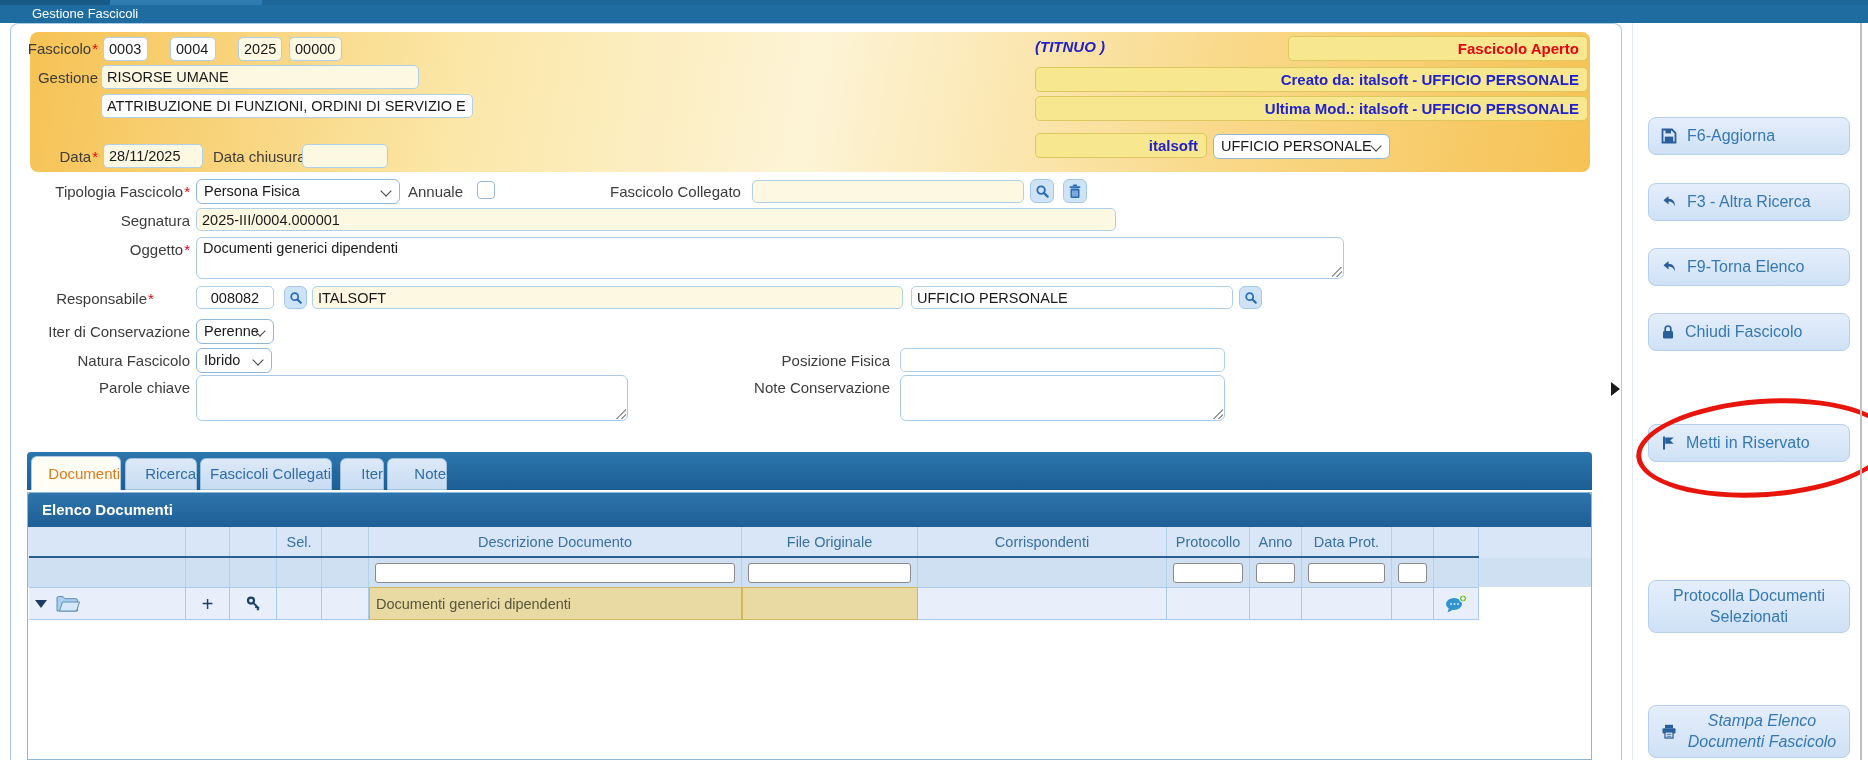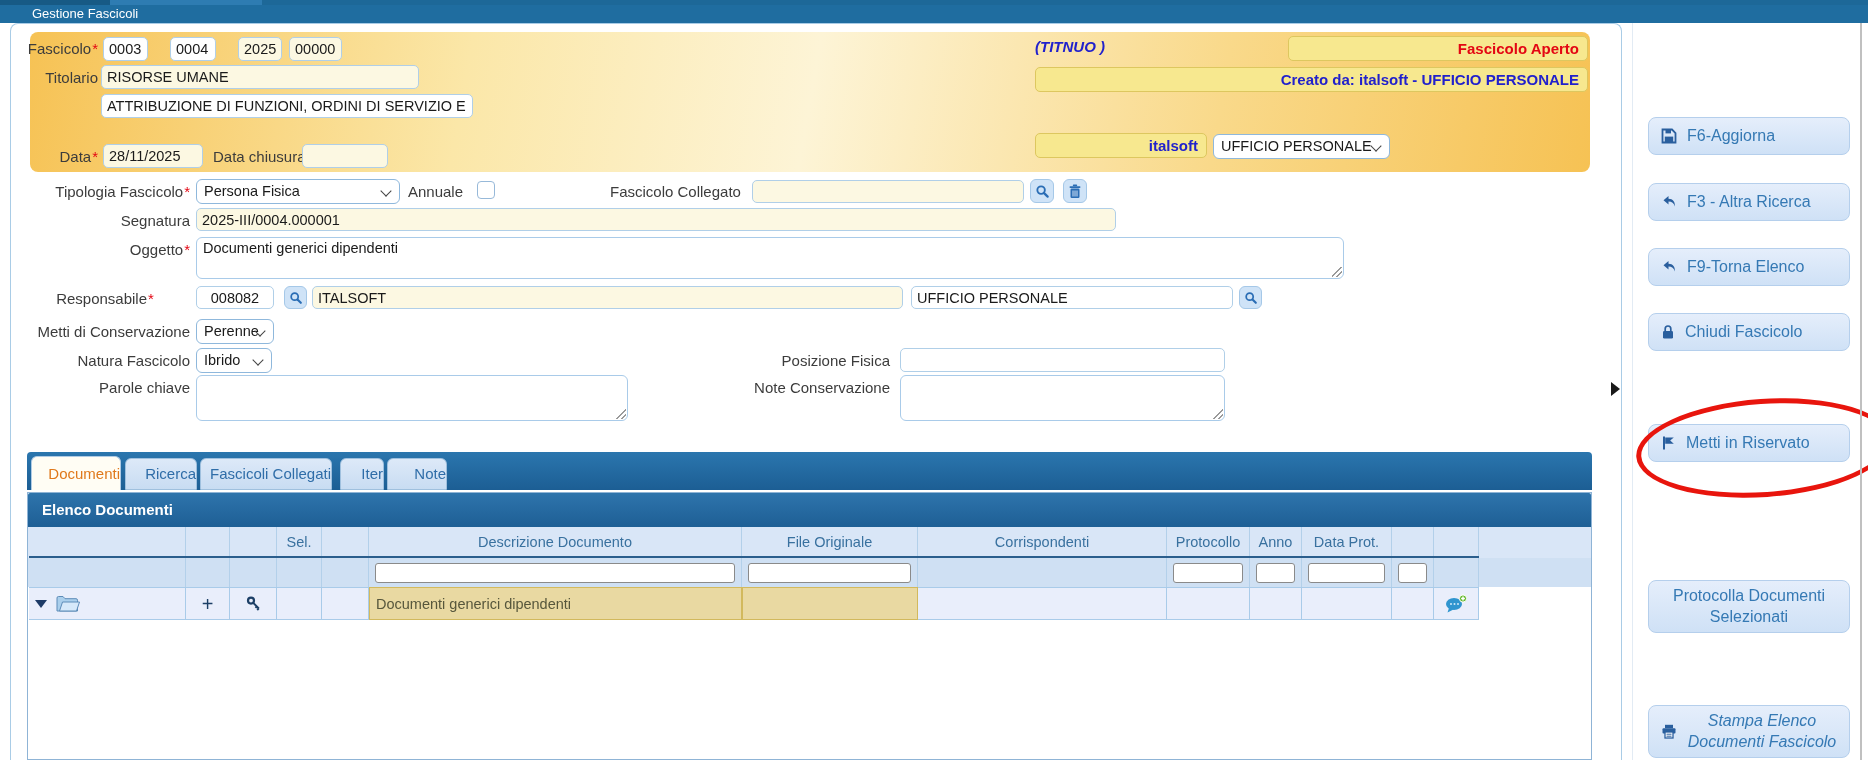--- a/index.html
+++ b/index.html
@@ -98,25 +98,26 @@
   <div class="goldhdr"></div>
 
   <div class="lbl" style="left:20px;top:40px;width:78px;"><span>Fascicolo</span><span class="req">*</span></div>
   <input class="inp" style="left: 103px; top: 37px; width: 45px;" value="0003">
   <input class="inp" style="left: 170px; top: 37px; width: 46px;" value="0004">
   <input class="inp cream" style="left: 238px; top: 37px; width: 44px;" value="2025">
   <input class="inp cream" style="left: 289px; top: 37px; width: 53px;" value="000001">
   <div style="position:absolute;left:1035px;top:38px;font-size:15px;font-style:italic;font-weight:bold;color:#2121cc;">(TITNUO )</div>
   <div class="ybox" style="left:1288px;top:36px;width:300px;color:#e30613;">Fascicolo Aperto</div>
 
-  <div class="lbl" style="left:20px;top:69px;width:78px;">Titolario</div>
+  <div class="lbl" style="left:20px;top:69px;width:78px;">Gestione</div>
   <input class="inp cream" style="left: 101px; top: 65px; width: 318px;" value="RISORSE UMANE">
   <div class="ybox" style="left:1035px;top:67px;width:553px;">Creato da: italsoft - UFFICIO PERSONALE</div>
 
   <input class="inp" style="left: 101px; top: 94px; width: 372px;" value="ATTRIBUZIONE DI FUNZIONI, ORDINI DI SERVIZIO E MISSIO">
+  <div class="ybox" style="left:1035px;top:96px;width:553px;">Ultima Mod.: italsoft - UFFICIO PERSONALE</div>
 
   <div class="lbl" style="left:20px;top:148px;width:78px;"><span>Data</span><span class="req">*</span></div>
   <input class="inp cream" style="left: 103px; top: 144px; width: 100px;" value="28/11/2025">
   <div class="lbl" style="left:213px;top:148px;width:85px;">Data chiusura</div>
   <input class="inp cream" style="left: 302px; top: 144px; width: 86px;" value="">
   <div class="ybox" style="left:1035px;top:133px;width:172px;">italsoft</div>
   <div class="sel" style="left:1213px;top:134px;width:177px;"><span>UFFICIO PERSONALE</span><span class="chev"></span></div>
 
   <div class="lbl" style="left:20px;top:183px;width:170px;"><span>Tipologia Fascicolo</span><span class="req">*</span></div>
   <div class="sel" style="left:196px;top:179px;width:204px;"><span>Persona Fisica</span><span class="chev"></span></div>
@@ -158,21 +159,21 @@
   </div>
   <input class="inp cream" style="left: 312px; top: 286px; width: 591px; height: 23px;" value="ITALSOFT">
   <input class="inp" style="left: 911px; top: 286px; width: 322px; height: 23px;" value="UFFICIO PERSONALE">
   <div class="icobtn" style="left:1239px;top:286px;width:23px;height:23px;">
     <svg width="14" height="14" viewBox="0 0 16 16">
         <circle cx="6.5" cy="6.5" r="4" fill="none" stroke="#2a6db5" stroke-width="2"></circle>
         <line x1="9.7" y1="9.7" x2="13.5" y2="13.5" stroke="#2a6db5" stroke-width="2.4" stroke-linecap="round"></line>
       </svg>
   </div>
 
-  <div class="lbl" style="left:20px;top:323px;width:170px;">Metti di Conservazione</div>
+  <div class="lbl" style="left:20px;top:323px;width:170px;">Iter di Conservazione</div>
   <div class="sel" style="left:196px;top:319px;width:78px;"><span>Perenne</span><span class="chev"></span></div>
 
   <div class="lbl" style="left:20px;top:352px;width:170px;">Natura Fascicolo</div>
   <div class="sel" style="left:196px;top:348px;width:76px;"><span>Ibrido</span><span class="chev"></span></div>
 
   <div class="lbl" style="left:20px;top:379px;width:170px;">Parole chiave</div>
   <textarea class="tarea" style="left: 196px; top: 375px; width: 432px; height: 46px;"></textarea>
   <div class="grip" style="left:616px;top:409px;"></div>
 
   <div class="lbl" style="left:740px;top:352px;width:150px;">Posizione Fisica</div>

